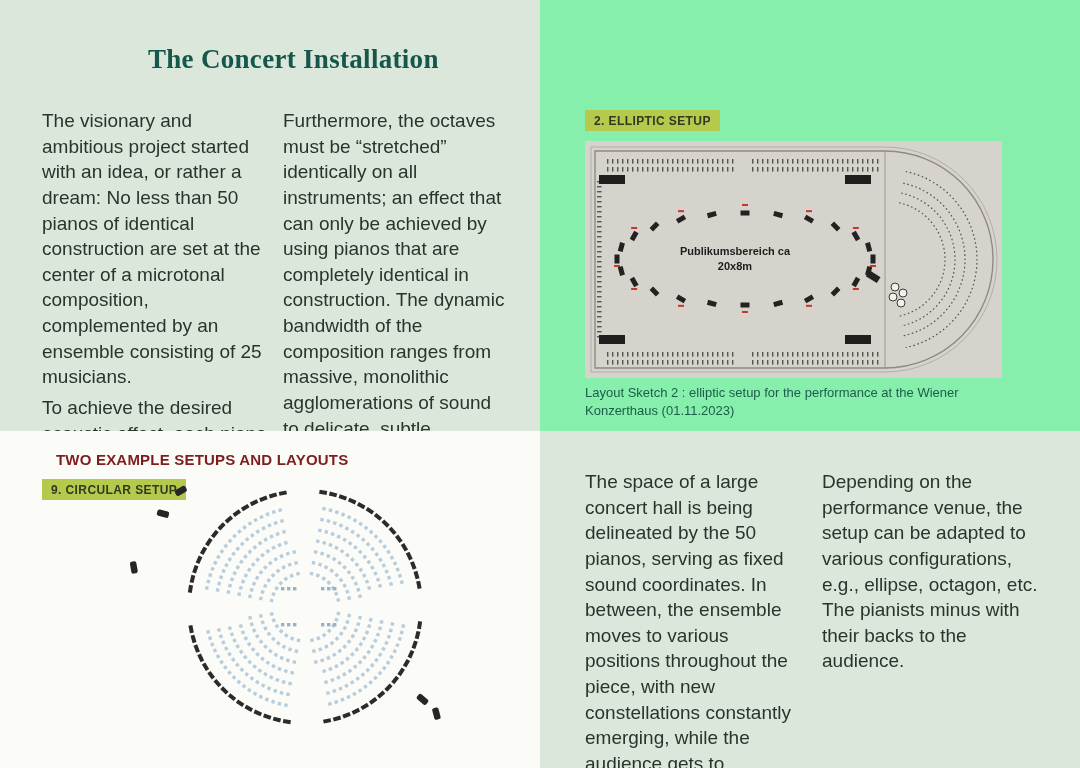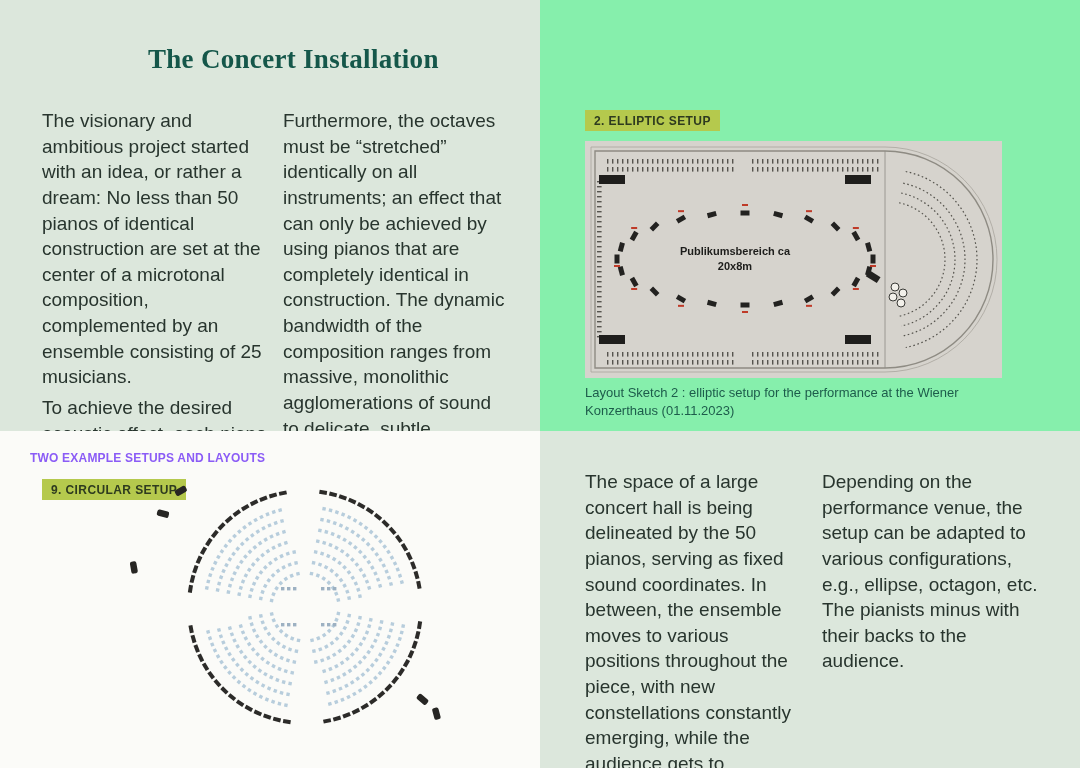--- a/index.html
+++ b/index.html
@@ -26,21 +26,21 @@
   .tag-circular{left:42px;top:48px}
 
   .plan{position:absolute}
   .plan-elliptic{left:45px;top:141px;width:417px;height:237px;background:#d6d3cd}
   .plan-circular{position:absolute;left:122px;top:36px}
 
   .caption{position:absolute;font-size:13px;line-height:1.35;color:#1d5c4b}
   .caption-elliptic{left:45px;top:384px;width:436px}
   .caption-circular{left:42px;top:228px;width:140px;white-space:pre-line}
 
-  .setups-heading{position:absolute;left:30px;top:20px;font-size:12px;font-weight:700;letter-spacing:.2px;color:#8b5cf6}
+  .setups-heading{position:absolute;left:56px;top:20px;font-size:15px;font-weight:700;letter-spacing:.2px;color:#7f1d1d}
 
   .plan-label{font-family:"Liberation Sans",sans-serif;font-size:11px;font-weight:bold;fill:#1d1d1b}
 </style>
 </head>
 <body>
 
 <div class="page">
 
   <section class="quad quad-tl">
     <h1 class="title">The Concert Installation</h1>

